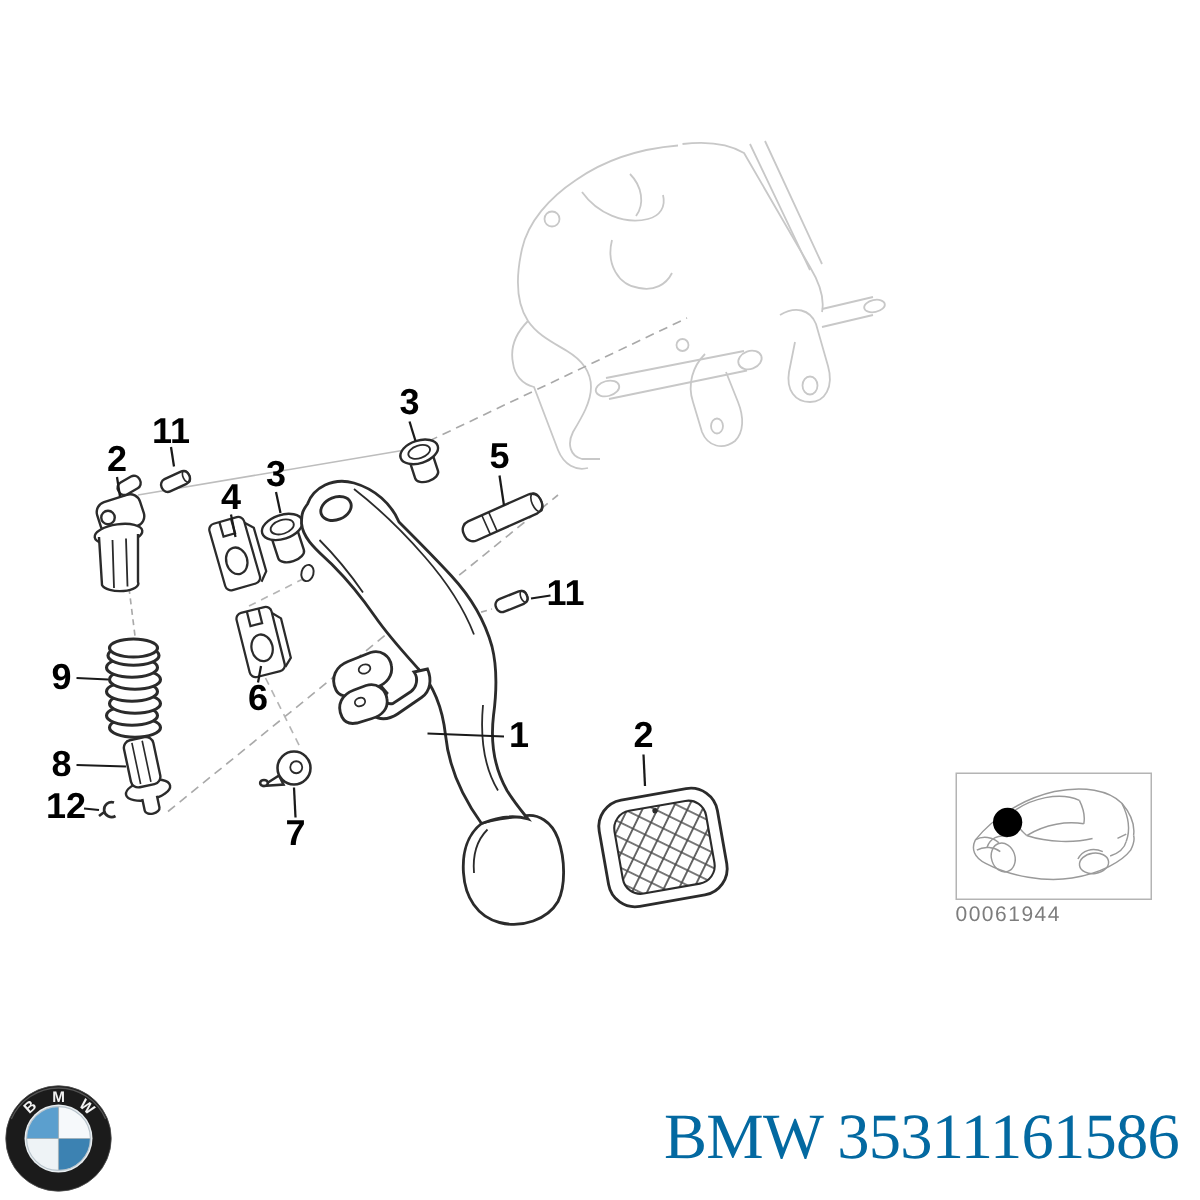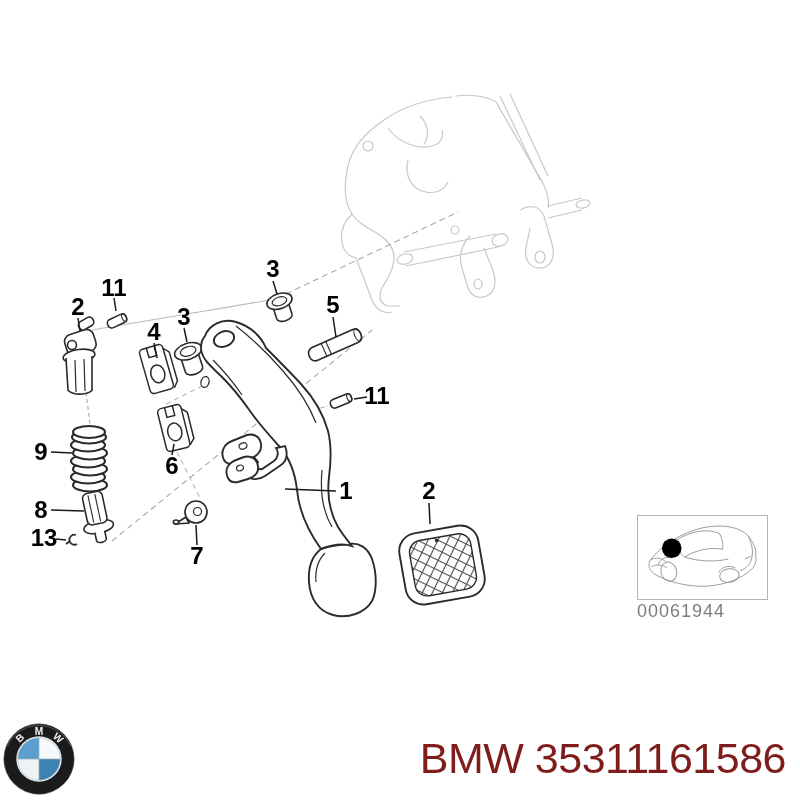--- a/index.html
+++ b/index.html
@@ -3,26 +3,26 @@
 <meta charset="utf-8">
 <style>
   html,body{margin:0;padding:0;background:#fff;}
   .stage{position:relative;width:800px;height:800px;background:#fff;overflow:hidden;
          font-family:"Liberation Sans",sans-serif;}
   .art{position:absolute;left:0;top:0;}
   .callout{position:absolute;transform:translate(-50%,-50%);font-family:"Liberation Sans",sans-serif;
            font-weight:bold;font-size:24px;color:#000;line-height:1;}
   .thumb{position:absolute;left:637px;top:515px;width:131px;height:85px;
          border:1px solid #b4b4b4;box-sizing:border-box;background:#fff;}
-  .thumb-id{position:absolute;left:637px;top:601px;font-size:18px;color:#7d7d7d;
+  .thumb-id{position:absolute;left:637px;top:601px;font-size:14px;color:#7d7d7d;
             letter-spacing:1px;font-family:"Liberation Sans",sans-serif;}
   .footer{position:absolute;left:0;top:714px;width:800px;height:86px;background:#fff;}
   .logo{position:absolute;left:2px;top:8px;width:74px;height:74px;}
-  .part-label{position:absolute;right:14px;top:20px;font-size:43px;color:#7f1d1d;
-              letter-spacing:-0.5px;font-family:Liberation Sans, sans-serif;white-space:nowrap;}
+  .part-label{position:absolute;right:14px;top:20px;font-size:43px;color:#0369a1;
+              letter-spacing:-0.5px;font-family:Liberation Serif, serif;white-space:nowrap;}
 </style>
 </head>
 <body>
 
 <div class="stage">
 
 <svg class="art" width="800" height="800" viewBox="0 0 800 800">
   <defs>
     <pattern id="lattice" width="9" height="9" patternUnits="userSpaceOnUse" patternTransform="rotate(36 442 565)">
       <path d="M0,4.5 H9 M4.5,0 V9" stroke="#4a4a4a" stroke-width="1.1" fill="none"></path>
@@ -206,21 +206,21 @@
 <div class="callout" style="left:184px;top:317px">3</div>
 <div class="callout" style="left:154px;top:332px">4</div>
 <div class="callout" style="left:333px;top:305px">5</div>
 <div class="callout" style="left:172px;top:466px">6</div>
 <div class="callout" style="left:197px;top:556px">7</div>
 <div class="callout" style="left:41px;top:510px">8</div>
 <div class="callout" style="left:41px;top:452px">9</div>
 <div class="callout" style="left:78px;top:307px">2</div>
 <div class="callout" style="left:114px;top:288px">11</div>
 <div class="callout" style="left:377px;top:396px">11</div>
-<div class="callout" style="left:44px;top:538px">13</div>
+<div class="callout" style="left:44px;top:538px">12</div>
 
 <div class="thumb">
   <svg width="129" height="83" viewBox="0 0 131 85">
     <g stroke="#9a9a9a" stroke-width="1" fill="none">
       <path d="M12,45 C24,30 44,17 66,12 C86,8 103,11 112,20 C118,27 121,35 120,42"></path>
       <path d="M12,45 C9,51 11,57 19,61 C36,70 60,74 78,71 C97,68 112,60 118,52 C120,48 121,45 120,42"></path>
       <path d="M36,27 C50,16 70,12 83,18"></path>
       <path d="M36,27 C39,33 42,38 47,42 M83,18 C86,24 87,29 86,34"></path>
       <path d="M47,42 C60,34 75,32 86,34 M47,42 C62,47 80,47 92,44"></path>
       <path d="M112,20 C117,30 118,38 115,46"></path>

